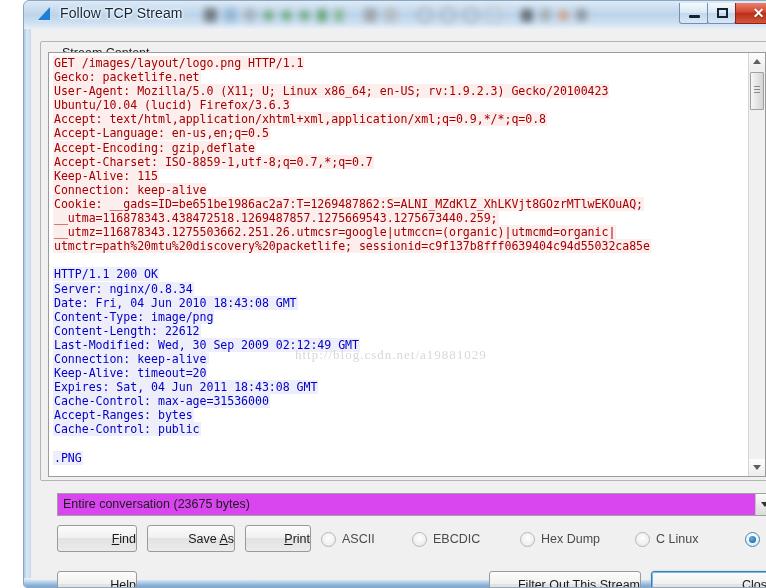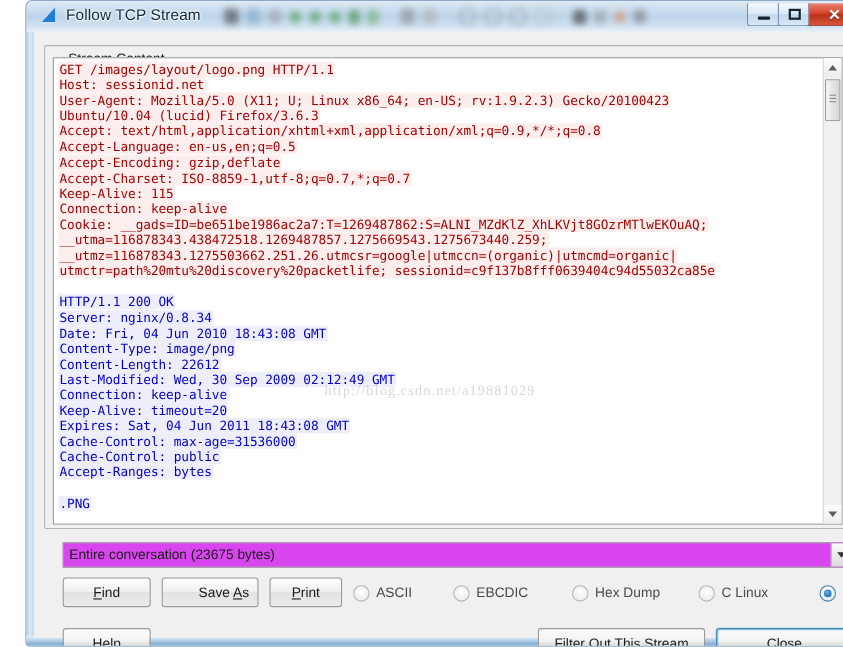--- a/index.html
+++ b/index.html
@@ -262,21 +262,21 @@
   .btn {
     position: absolute;
     box-sizing: border-box;
     background: linear-gradient(to bottom, #fcfcfc 0%, #f1f1f1 46%, #e2e2e2 50%, #ebebeb 100%);
     border: 1px solid #9a9a9a;
     border-radius: 3px;
     font-size: 12.5px;
     color: #1a1a1a;
     display: flex;
     align-items: center;
-    justify-content: center;
+    justify-content: flex-end;
     white-space: nowrap;
   }
   .btn u { text-decoration: underline; }
   .btn.focus {
     border-color: #3c7fb1;
     box-shadow: 0 0 0 1px #7ab6e0 inset, 0 0 2px #9dcbe8;
   }
 
   #btn-find    { left: 26px;  top: 496px; width: 80px; height: 27px; }
   #btn-saveas  { left: 116px; top: 496px; width: 88px; height: 27px; padding-left: 25px; }
@@ -379,21 +379,21 @@
 
   <div class="client">
 
     <div class="groupbox">
       <div class="group-legend">Stream Content</div>
     </div>
 
     <div class="textview">
       <div class="text-inner" id="stream-lines">
           <div class="stream-line req"><span>GET /images/layout/logo.png HTTP/1.1</span></div>
-          <div class="stream-line req"><span>Host: sessionid.net</span></div>
+          <div class="stream-line req"><span>Gecko: packetlife.net</span></div>
           <div class="stream-line req"><span>User-Agent: Mozilla/5.0 (X11; U; Linux x86_64; en-US; rv:1.9.2.3) Gecko/20100423</span></div>
           <div class="stream-line req"><span>Ubuntu/10.04 (lucid) Firefox/3.6.3</span></div>
           <div class="stream-line req"><span>Accept: text/html,application/xhtml+xml,application/xml;q=0.9,*/*;q=0.8</span></div>
           <div class="stream-line req"><span>Accept-Language: en-us,en;q=0.5</span></div>
           <div class="stream-line req"><span>Accept-Encoding: gzip,deflate</span></div>
           <div class="stream-line req"><span>Accept-Charset: ISO-8859-1,utf-8;q=0.7,*;q=0.7</span></div>
           <div class="stream-line req"><span>Keep-Alive: 115</span></div>
           <div class="stream-line req"><span>Connection: keep-alive</span></div>
           <div class="stream-line req"><span>Cookie: __gads=ID=be651be1986ac2a7:T=1269487862:S=ALNI_MZdKlZ_XhLKVjt8GOzrMTlwEKOuAQ;</span></div>
           <div class="stream-line req"><span>__utma=116878343.438472518.1269487857.1275669543.1275673440.259;</span></div>
@@ -403,22 +403,22 @@
           <div class="stream-line res"><span>HTTP/1.1 200 OK</span></div>
           <div class="stream-line res"><span>Server: nginx/0.8.34</span></div>
           <div class="stream-line res"><span>Date: Fri, 04 Jun 2010 18:43:08 GMT</span></div>
           <div class="stream-line res"><span>Content-Type: image/png</span></div>
           <div class="stream-line res"><span>Content-Length: 22612</span></div>
           <div class="stream-line res"><span>Last-Modified: Wed, 30 Sep 2009 02:12:49 GMT</span></div>
           <div class="stream-line res"><span>Connection: keep-alive</span><span class="caret"></span></div>
           <div class="stream-line res"><span>Keep-Alive: timeout=20</span></div>
           <div class="stream-line res"><span>Expires: Sat, 04 Jun 2011 18:43:08 GMT</span></div>
           <div class="stream-line res"><span>Cache-Control: max-age=31536000</span></div>
+          <div class="stream-line res"><span>Accept-Ranges: bytes</span></div>
           <div class="stream-line res"><span>Cache-Control: public</span></div>
-          <div class="stream-line res"><span>Accept-Ranges: bytes</span></div>
           <div class="stream-line blank"><span>&nbsp;</span></div>
           <div class="stream-line res"><span>.PNG</span></div>
           <div class="stream-line blank"><span>&nbsp;</span></div>
         </div>
       <div class="watermark">http://blog.csdn.net/a19881029</div>
 
       <div class="vscroll">
         <div class="sb-arrow up">
           <span class="tri up"></span>
         </div>

